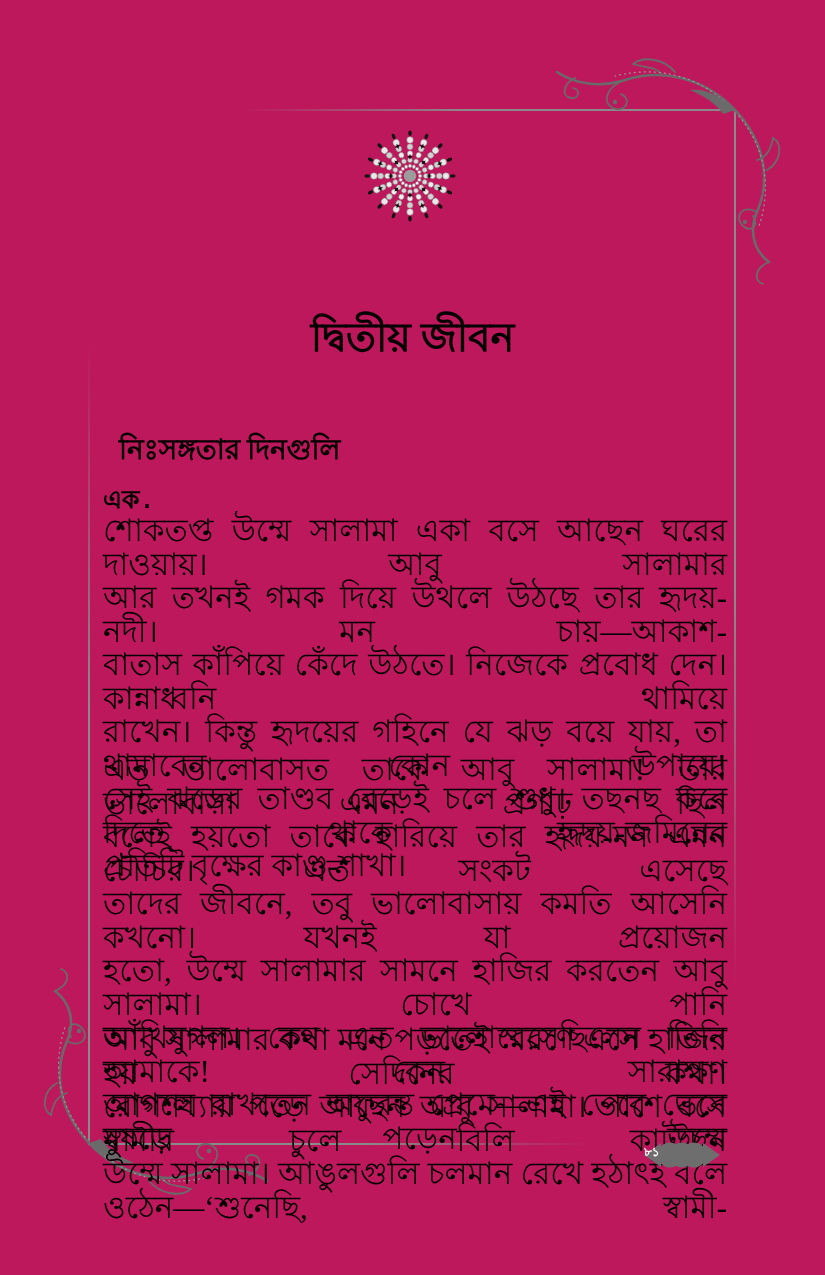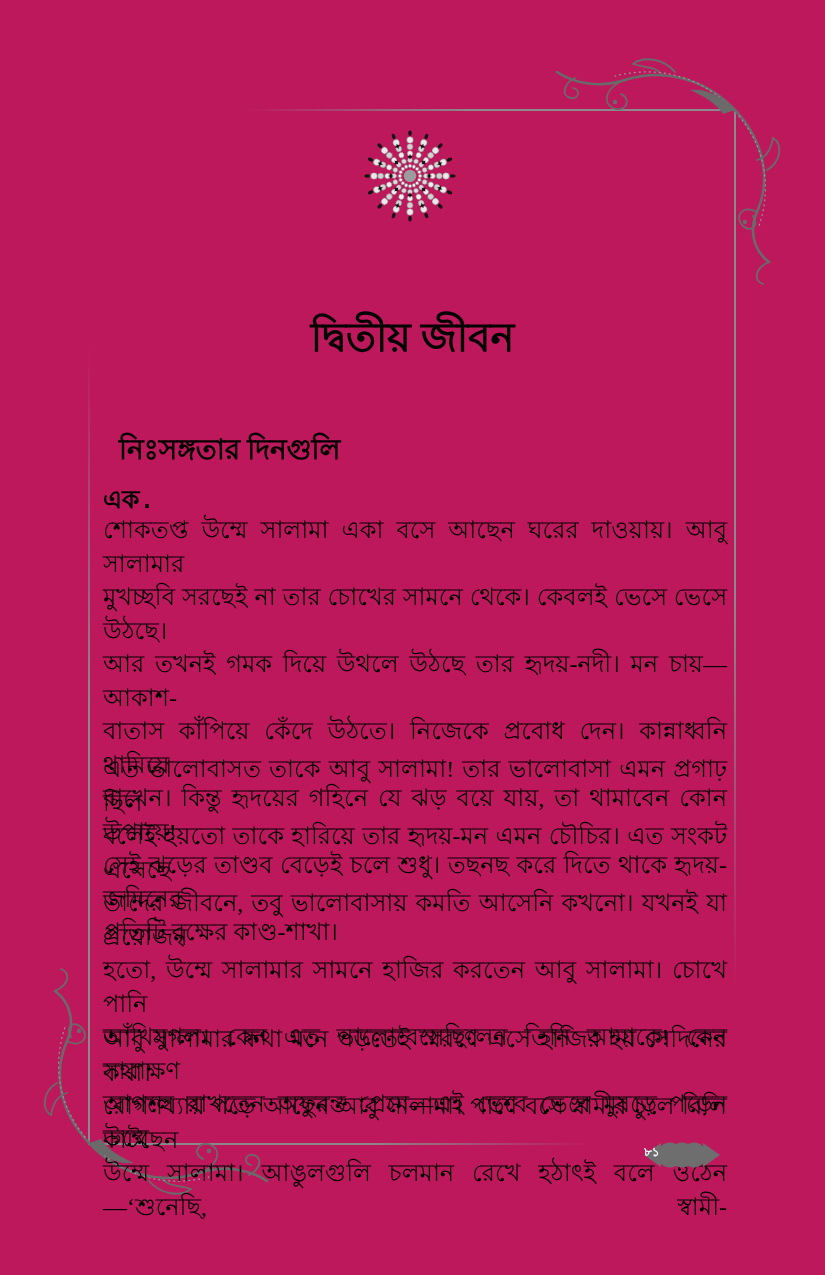--- a/index.html
+++ b/index.html
@@ -22,21 +22,21 @@
   .flourish.bl{left:-1px;top:963px;transform:rotate(180deg);}
   .flourish path{fill:none;stroke:#6a6a6a;stroke-linecap:round;}
   .flourish .w1{stroke-width:2.6;}
   .flourish .w2{stroke-width:1.8;}
   .flourish .dot{stroke:#9a9a9a;stroke-width:1.2;stroke-dasharray:1,4;}
   .mandala{position:absolute;left:362px;top:128px;}
   .title{position:absolute;left:0;right:0;top:306px;margin:0;text-align:center;
     font-size:40px;font-weight:700;letter-spacing:0;}
   .heading{position:absolute;left:103px;top:412px;margin:16px;font-size:28px;font-weight:700;}
   .subsec{position:absolute;left:103px;top:480px;font-size:25px;font-weight:700;font-family:Liberation Mono, monospace;}
-  .para{position:absolute;left:103px;width:624px;font-size:24px;line-height:33.5px;}
+  .para{position:absolute;left:103px;width:624px;font-size:31px;line-height:33.5px;}
   .p1{top:514px;} .p2{top:753px;} .p3{top:1023px;}
   .bline{text-align:justify;text-align-last:justify;}
   .bline.last{text-align:justify;text-align-last:left;}
   .badge{position:absolute;left:644px;top:1139px;width:76px;height:32px;}
   .badge svg{position:absolute;left:0;top:0;}
   .badge .num{position:absolute;left:0;right:0;top:4px;text-align:left;
     color:#ffffff;font-size:12px;font-weight:700;}
 </style>
 </head>
 <body>
@@ -129,21 +129,20 @@
   </svg>
 
   <h1 class="title">দ্বিতীয় জীবন</h1>
 
   <h2 class="heading">নিঃসঙ্গতার দিনগুলি</h2>
 
   <div class="subsec">এক.</div>
 
   <div class="para p1">
     <div class="bline">শোকতপ্ত উম্মে সালামা একা বসে আছেন ঘরের দাওয়ায়। আবু সালামার</div>
-    <div class="bline">মুখচ্ছবি সরছেই না তার চোখের সামনে থেকে। কেবলই ভেসে ভেসে উঠছে।</div>
     <div class="bline">আর তখনই গমক দিয়ে উথলে উঠছে তার হৃদয়-নদী। মন চায়—আকাশ-</div>
     <div class="bline">বাতাস কাঁপিয়ে কেঁদে উঠতে। নিজেকে প্রবোধ দেন। কান্নাধ্বনি থামিয়ে</div>
     <div class="bline">রাখেন। কিন্তু হৃদয়ের গহিনে যে ঝড় বয়ে যায়, তা থামাবেন কোন উপায়ে!</div>
     <div class="bline">সেই ঝড়ের তাণ্ডব বেড়েই চলে শুধু। তছনছ করে দিতে থাকে হৃদয়-জমিনের</div>
     <div class="bline last">প্রতিটি বৃক্ষের কাণ্ড-শাখা।</div>
   </div>
 
   <div class="para p2">
     <div class="bline">এত ভালোবাসত তাকে আবু সালামা! তার ভালোবাসা এমন প্রগাঢ় ছিল</div>
     <div class="bline">বলেই হয়তো তাকে হারিয়ে তার হৃদয়-মন এমন চৌচির। এত সংকট এসেছে</div>

